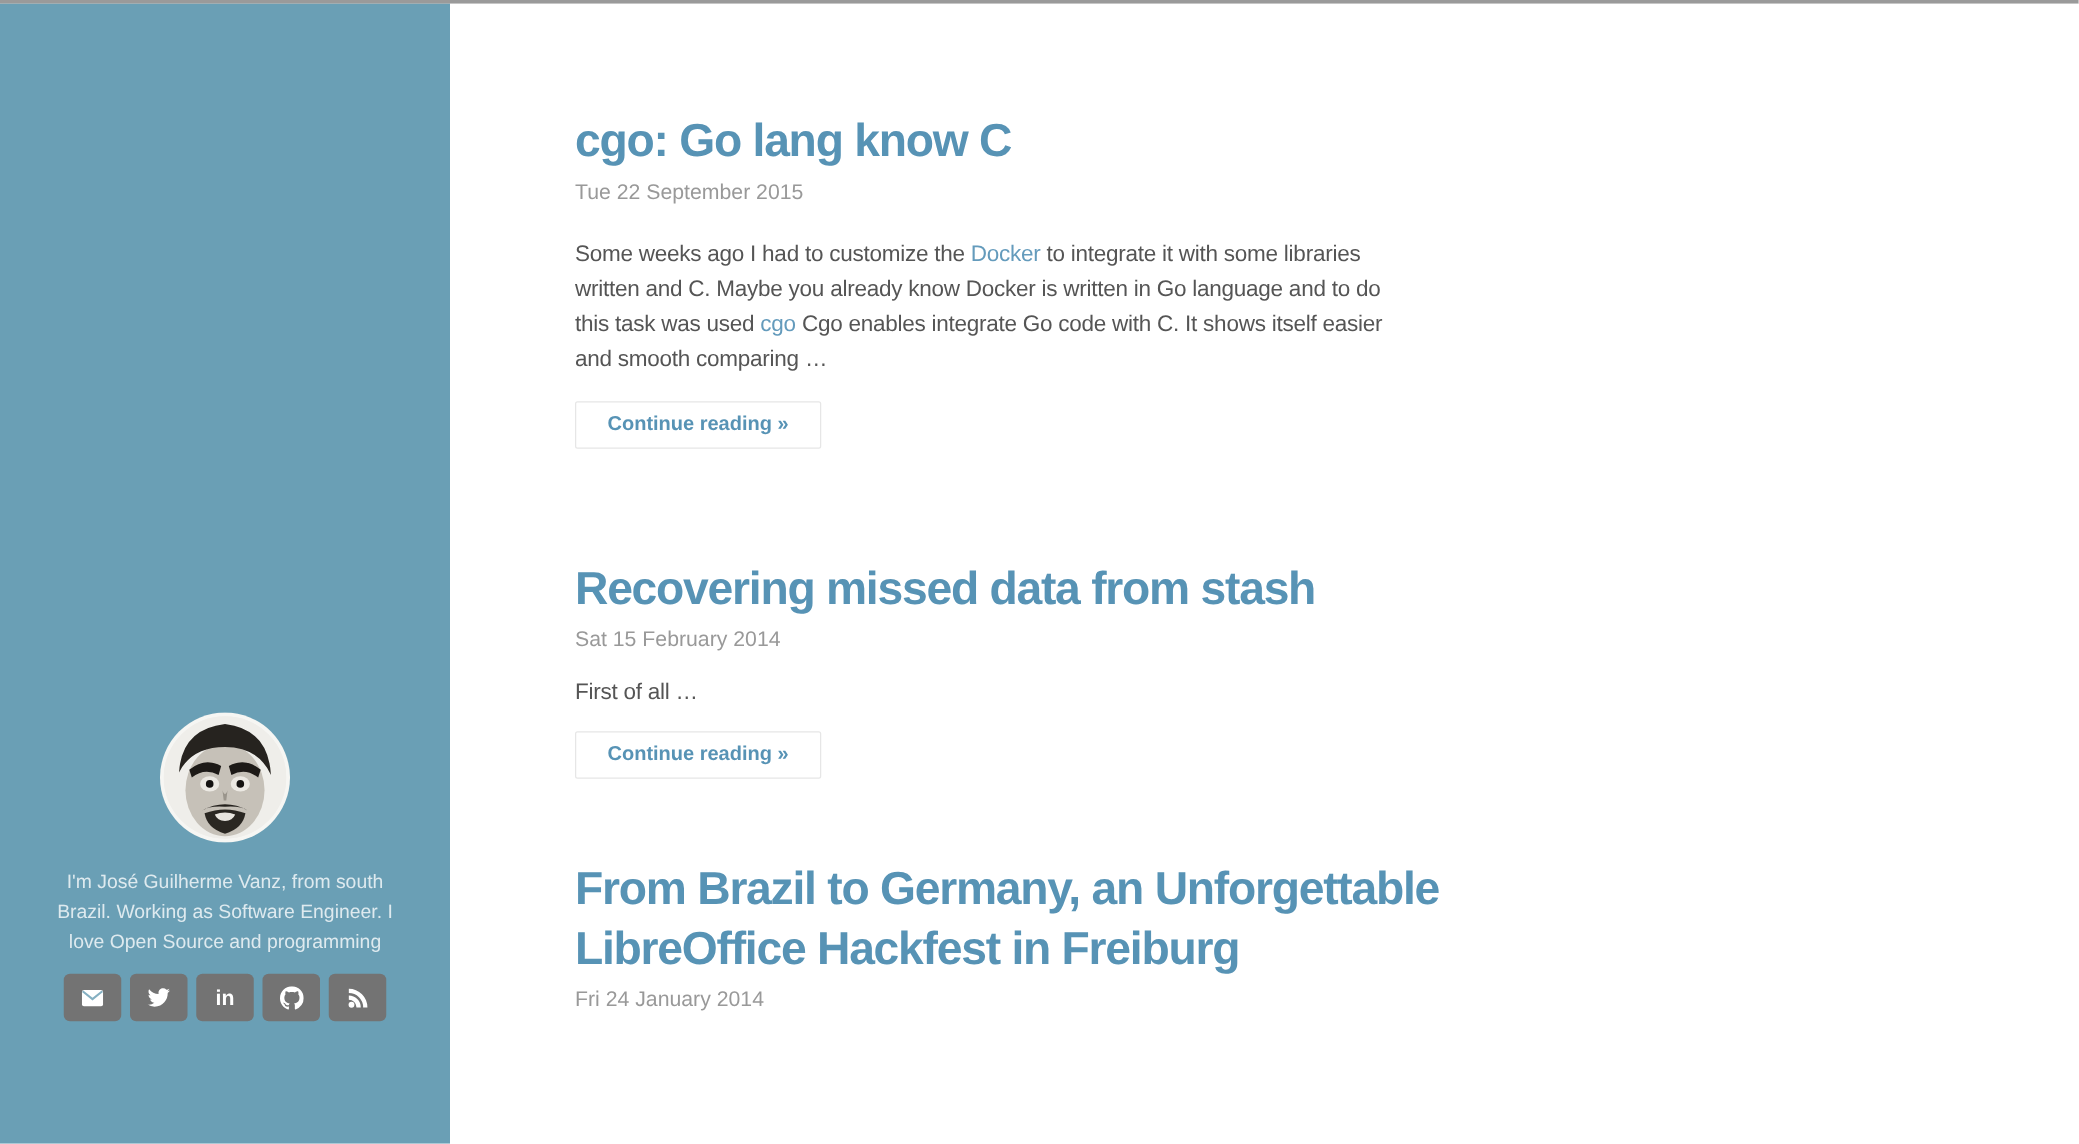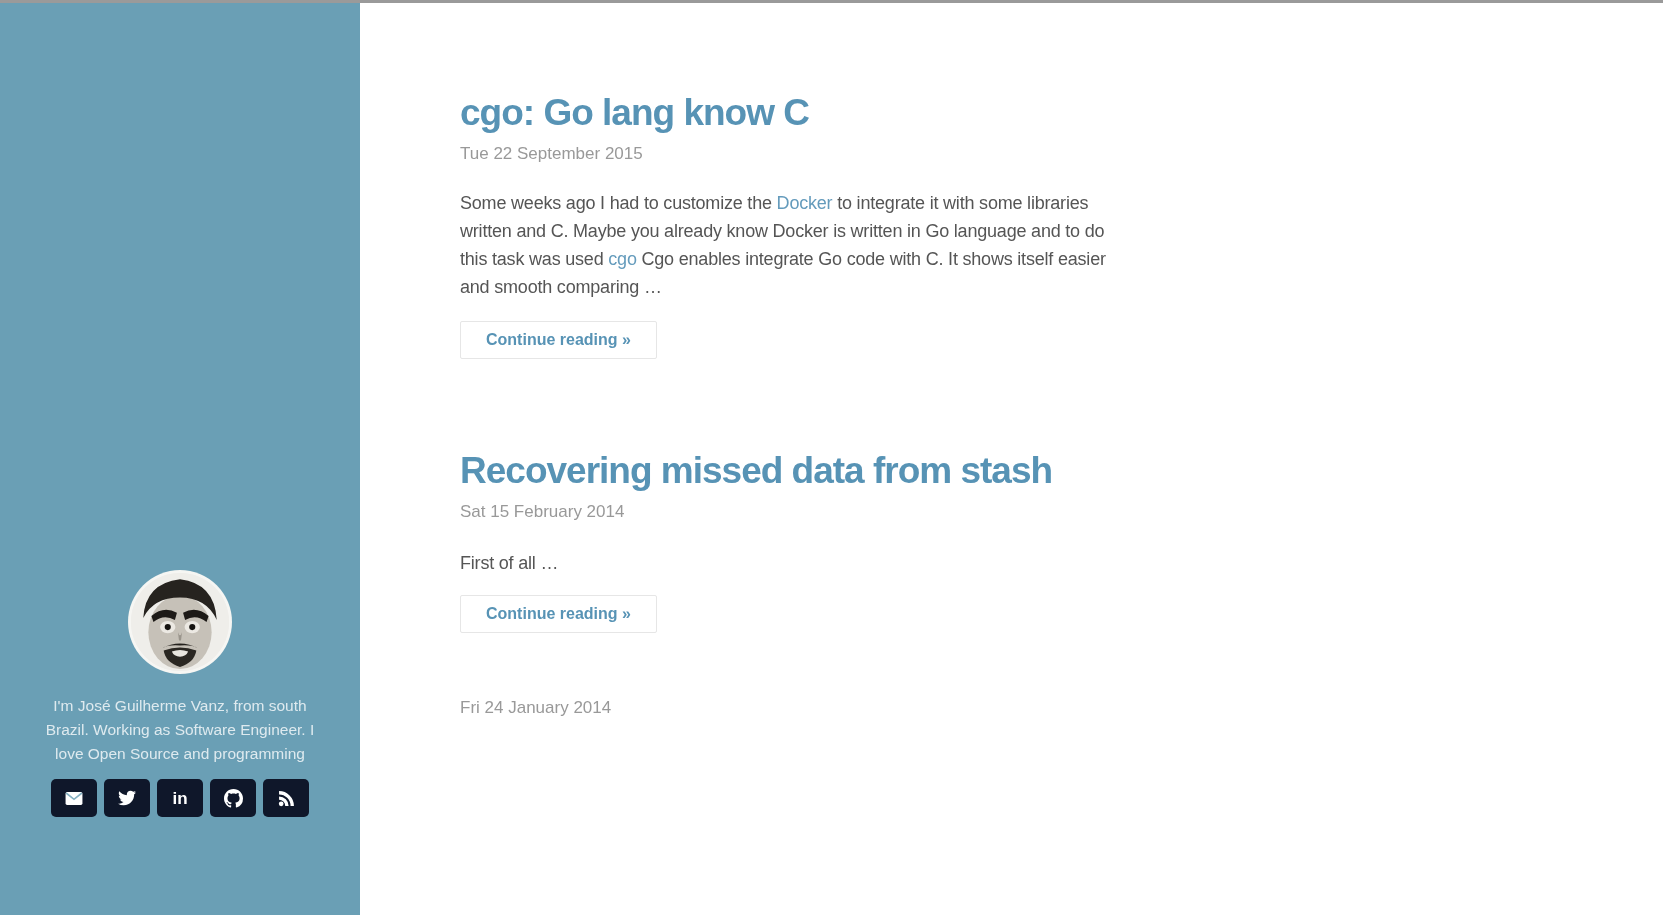--- a/index.html
+++ b/index.html
@@ -44,21 +44,21 @@
     color:rgba(255,255,255,0.78);
     font-weight:400;
     white-space:pre-line;
   }
   .social-row{
     margin-top:13px;
     display:flex;justify-content:center;gap:7px;
   }
   .social-btn{
     width:46px;height:38px;border-radius:5px;
-    background:#0f172a;
+    background:#737373;
     display:flex;align-items:center;justify-content:center;
     text-decoration:none;cursor:pointer;
   }
   .social-btn svg{display:block;}
   .linkedin-text{
     color:#ffffff;font-weight:bold;font-size:17px;line-height:17px;
     font-family:"Liberation Sans",sans-serif;
   }
   
   .main{
@@ -90,21 +90,21 @@
   .more-btn{
     display:inline-block;margin-top:20px;
     padding:8px 25px;
     border:1px solid #e6e6e6;border-radius:2px;
     background:#ffffff;
     color:#5793b5;font-weight:bold;font-size:16px;line-height:20px;
     text-decoration:none;cursor:pointer;
   }
   .post-1{margin-bottom:88px;}
   .post-2{margin-bottom:64px;}
-  .post-2 .first-of-all{margin-top:26px;}
+  .post-2 .first-of-all{margin-top:16px;}
   .post-2 .more-btn{margin-top:18px;}
 </style>
 </head>
 <body>
 
 <div class="page">
 
   <aside class="sidebar">
     <div class="sidebar-inner">
 
@@ -184,17 +184,19 @@
     </article>
 
     <article class="post post-2">
       <h2 class="post-title"><a>Recovering missed data from stash</a></h2>
       <p class="post-date">Sat 15 February 2014</p>
       <p class="post-body first-of-all"><span>First of all …</span></p>
       <a class="more-btn">Continue reading »</a>
     </article>
 
     <article class="post post-3">
+      <h2 class="post-title"><a>From Brazil to Germany, an Unforgettable
+LibreOffice Hackfest in Freiburg</a></h2>
       <p class="post-date">Fri 24 January 2014</p>
     </article>
 
   </main>
 </div>
 
 </body></html>

